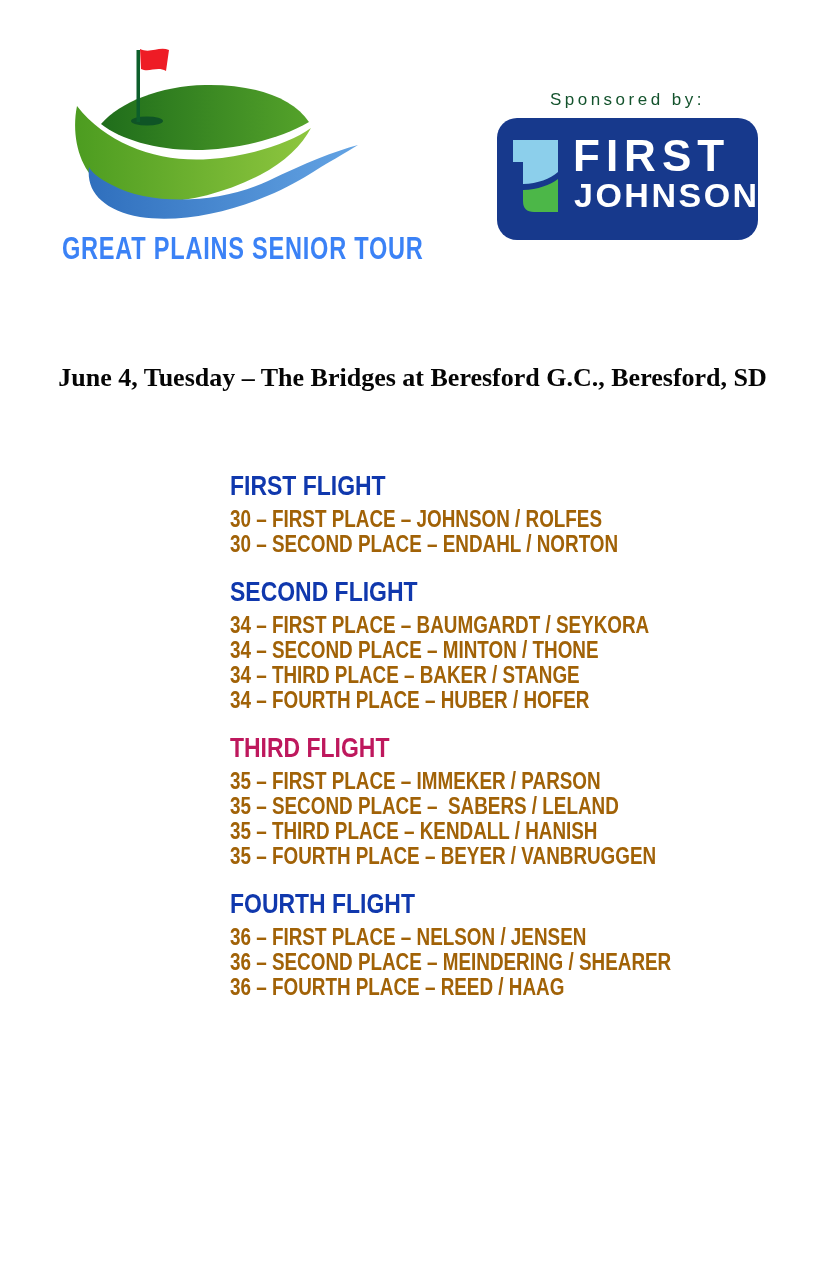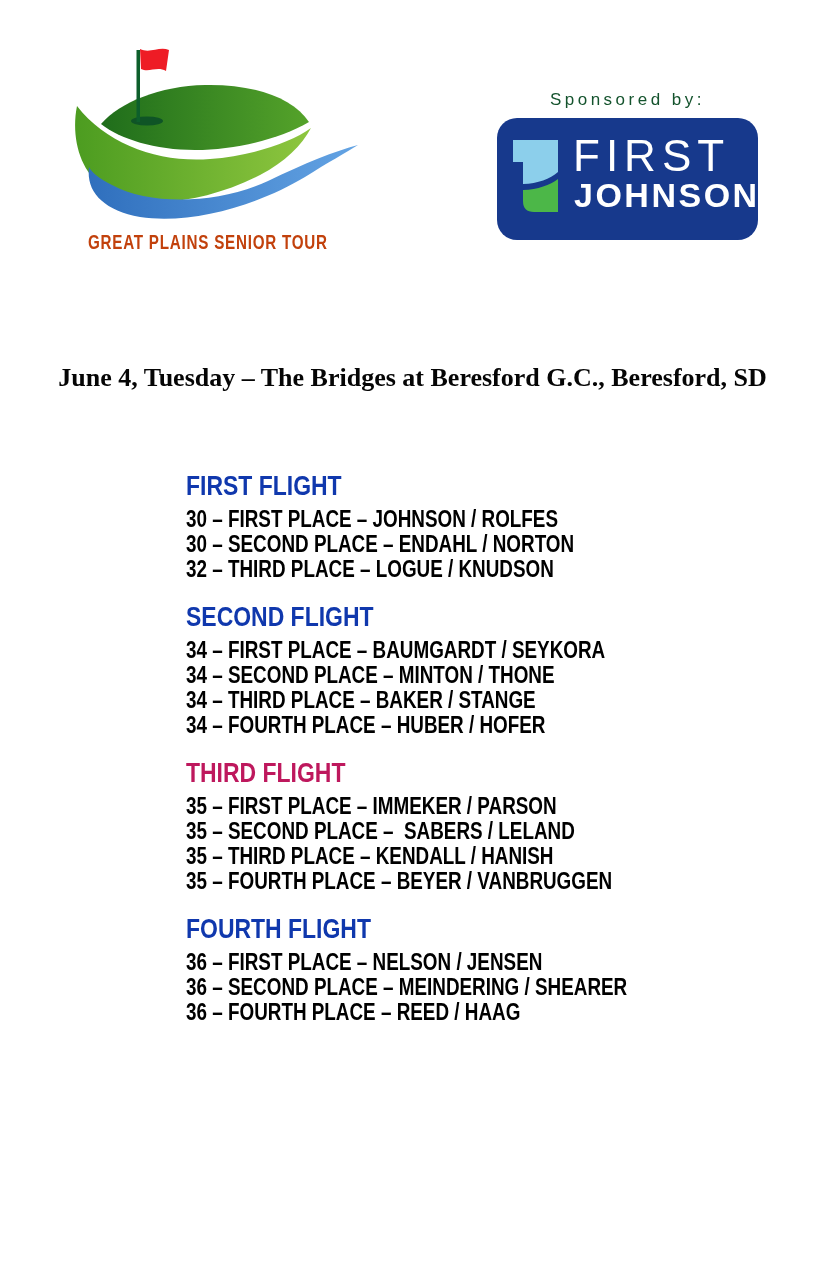--- a/index.html
+++ b/index.html
@@ -9,68 +9,68 @@
     height: 1275px;
     background: #ffffff;
     font-family: "Liberation Sans", sans-serif;
     overflow: hidden;
   }
 
   
   .tour-logo-svg { position:absolute; left:55px; top:40px; width:330px; height:190px; }
   .wordmark {
     position:absolute; left:62px; top:231px;
-    font-size:20px; font-weight:bold; color:#c2410c;
-    letter-spacing:1px; white-space:nowrap;margin-left:26px;
+    font-size:31px; font-weight:bold; color:#3b82f6;
+    letter-spacing:1px; white-space:nowrap;
   }
   .cond { display:inline-block; transform:scaleX(0.76); transform-origin:0 50%; }
 
   
   .sponsored-by {
     position:absolute; left:497px; top:90px; width:261px;
     text-align:center; font-size:17px; color:#14532d;
     letter-spacing:3.5px; white-space:nowrap;
   }
   .badge {
     position:absolute; left:497px; top:118px; width:261px; height:122px;
     border-radius:20px;
   }
   .fd-icon { position:absolute; left:16px; top:22px; width:45px; height:72px; }
   .fd-first {
     position:absolute; left:76px; top:16px;
-    color:#ffffff; font-size:44px; line-height:44px; font-weight:normal;
+    color:#ffffff; font-size:44px; line-height:44px; font-weight:bold;
     letter-spacing:6px; white-space:nowrap;
   }
   .fd-dakota {
     position:absolute; left:77px; top:51px;
     color:#ffffff; font-size:34px; line-height:34px; font-weight:bold;
     letter-spacing:2.5px; white-space:nowrap;
   }
   .fd-reg { font-size:9px; vertical-align:18px; letter-spacing:0; }
 
   
   .event-heading {
     position:absolute; left:0; top:363px; width:825px;
     text-align:center; margin:0;
     font-family:"Liberation Serif", serif;
     font-weight:bold;
     font-size:26px; color:#050505; white-space:nowrap;
   }
 
   
   .flights { position:absolute; left:186px; top:471px; }
-  .flight-section { margin-bottom:20px; }
+  .flight-section { margin-bottom:20px;margin-left:44px; }
   .flight-name {
     font-size:28px; line-height:30px; font-weight:bold;
     margin:0 0 6px 0; white-space:nowrap;
   }
   .flight-name .cond2 { display:inline-block; transform:scaleX(0.82); transform-origin:0 50%; }
   .result-line {
     font-size:23px; line-height:25px; font-weight:bold;
-    color:#000000; white-space:pre;
+    color:#a16207; white-space:pre;
   }
   .result-line .cond2 { display:inline-block; transform:scaleX(0.82); transform-origin:0 50%; white-space:pre; }
 </style>
 </head>
 <body>
 
 <div class="page">
 
   <svg class="tour-logo-svg" viewBox="0 0 330 190" xmlns="http://www.w3.org/2000/svg" aria-hidden="true">
     <defs>
@@ -113,21 +113,20 @@
   </div>
 
   <h1 class="event-heading">June 4, Tuesday – The Bridges at Beresford G.C., Beresford, SD</h1>
 
   <main class="flights">
 
     <section class="flight-section">
       <h2 class="flight-name" style="color: rgb(16, 56, 173);"><span class="cond2">FIRST FLIGHT</span></h2>
       <div class="result-line"><span class="cond2">30 – FIRST PLACE – JOHNSON / ROLFES</span></div>
       <div class="result-line"><span class="cond2">30 – SECOND PLACE – ENDAHL / NORTON</span></div>
-      <div class="result-line"><span class="cond2">32 – THIRD PLACE – LOGUE / KNUDSON</span></div>
     </section>
 
     <section class="flight-section">
       <h2 class="flight-name" style="color: rgb(16, 56, 173);"><span class="cond2">SECOND FLIGHT</span></h2>
       <div class="result-line"><span class="cond2">34 – FIRST PLACE – BAUMGARDT / SEYKORA</span></div>
       <div class="result-line"><span class="cond2">34 – SECOND PLACE – MINTON / THONE</span></div>
       <div class="result-line"><span class="cond2">34 – THIRD PLACE – BAKER / STANGE</span></div>
       <div class="result-line"><span class="cond2">34 – FOURTH PLACE – HUBER / HOFER</span></div>
     </section>
 

